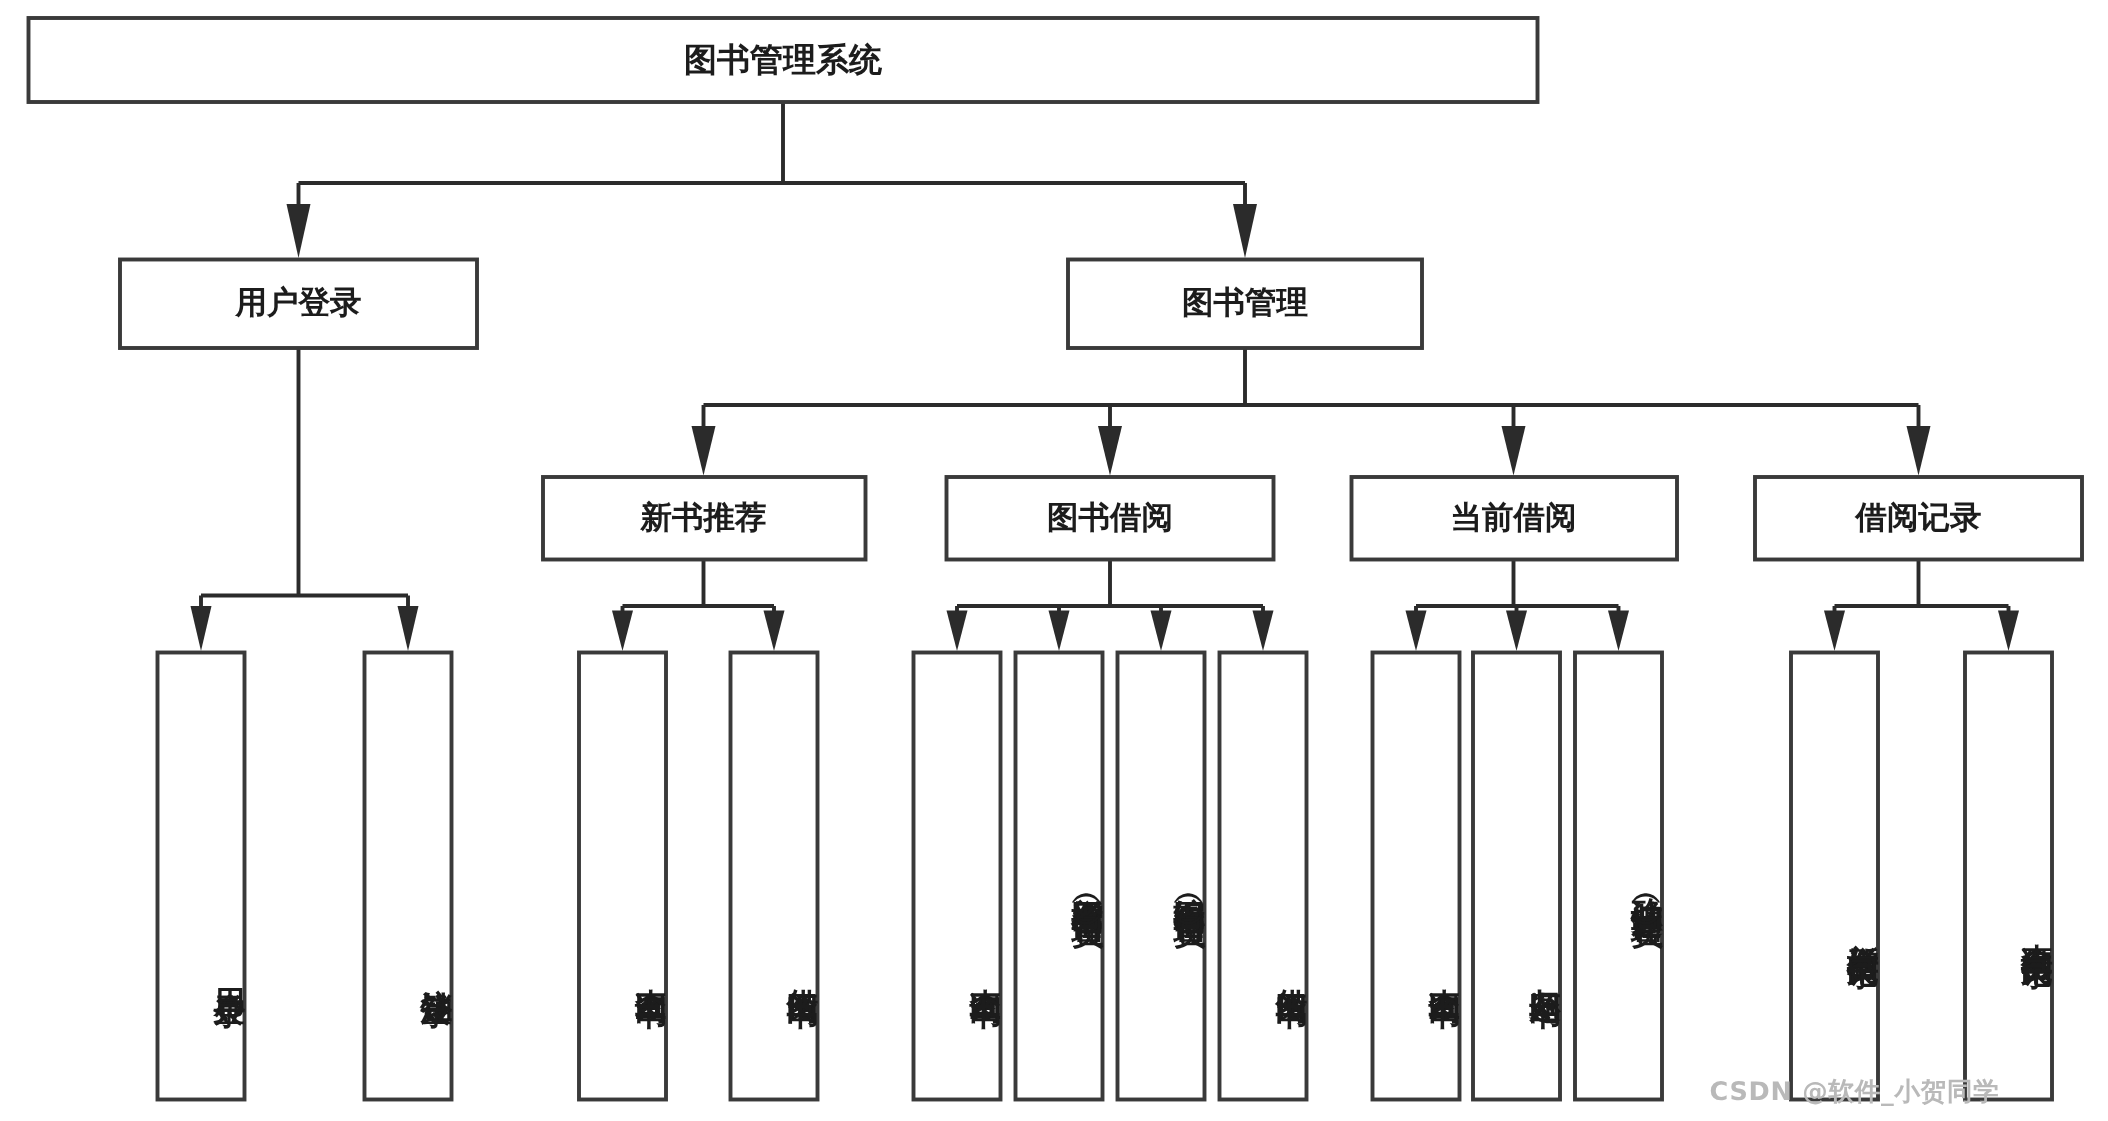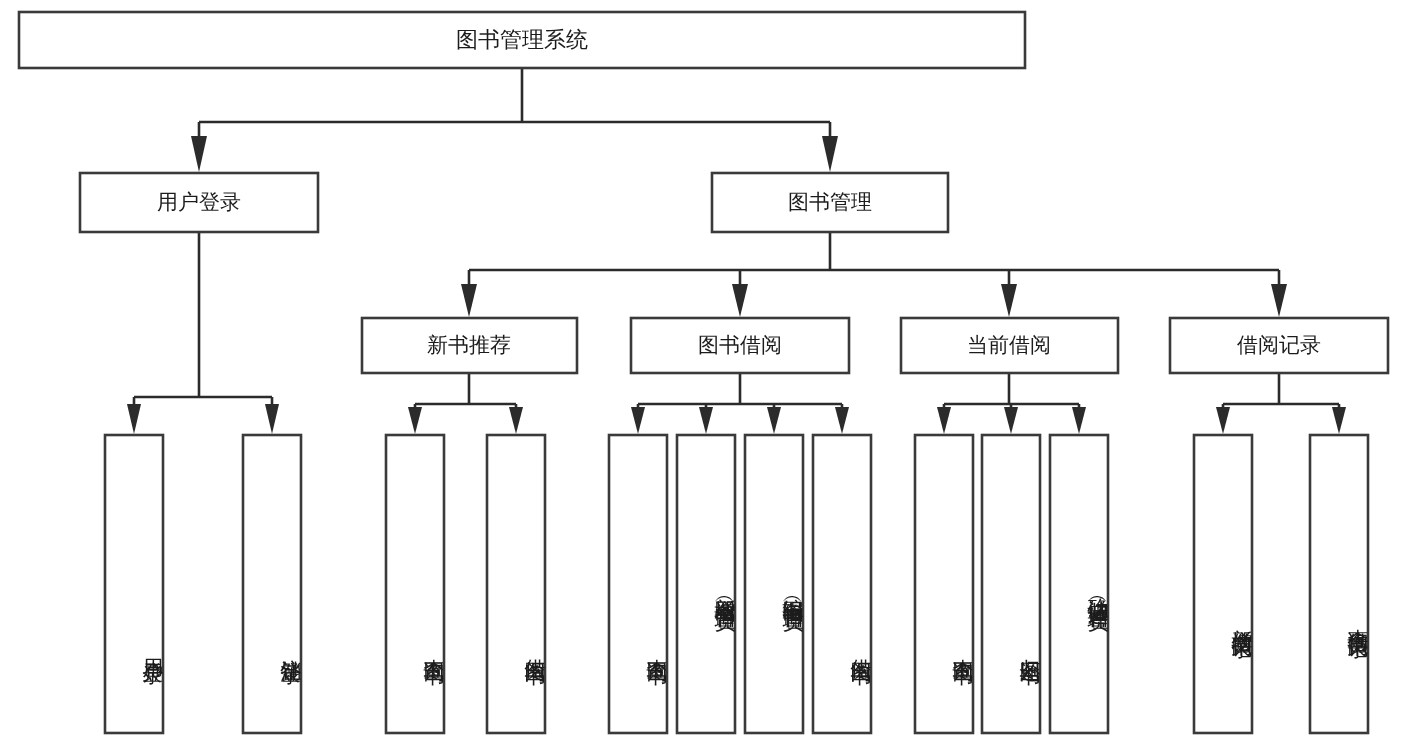--- a/index.html
+++ b/index.html
@@ -10,20 +10,21 @@
   body {
     width: 1405px;
     height: 747px;
     font-family: "DejaVu Sans", "Liberation Sans", sans-serif;
     overflow: hidden;
   }
   #diagram-root {
     position: relative;
     width: 1341px;
     height: 747px;
+    font-weight: bold;
   }
   svg#flow-svg {
     position: absolute;
     top: 0;
     left: 0;
     width: 1405px;
     height: 747px;
   }
   .node-box {
     fill: #ffffff;
@@ -228,14 +229,15 @@
   <div class="vlabel" style="left:915px; top:435px; width:58px; height:298px; padding-top:62px;">查询图书</div>
 
   <div class="vlabel" style="left:982px; top:435px; width:58px; height:298px; padding-top:62px;">归还图书</div>
 
   <div class="vlabel" style="left:1050px; top:435px; width:58px; height:298px; padding-top:6px;">确认归还（管理员）</div>
 
   <div class="vlabel" style="left:1194px; top:435px; width:58px; height:298px; padding-top:34px;">新增借阅记录</div>
 
   <div class="vlabel" style="left:1310px; top:435px; width:58px; height:298px; padding-top:34px;">查询借阅记录</div>
 
+  <div class="watermark">CSDN @软件_小贺同学</div>
 
 </div>
 
 </body></html>

